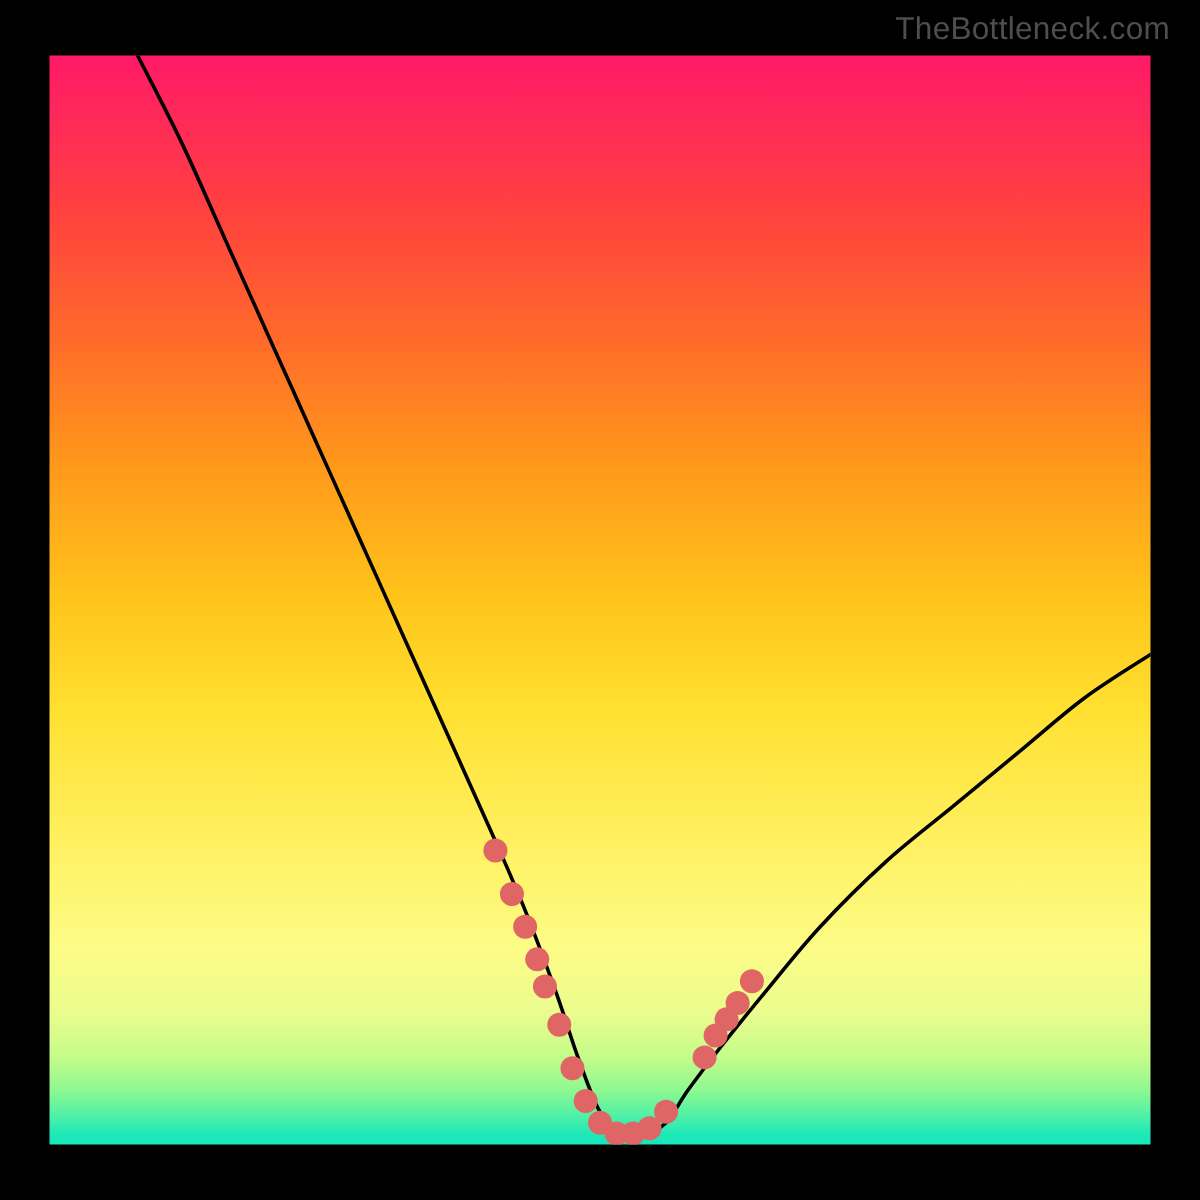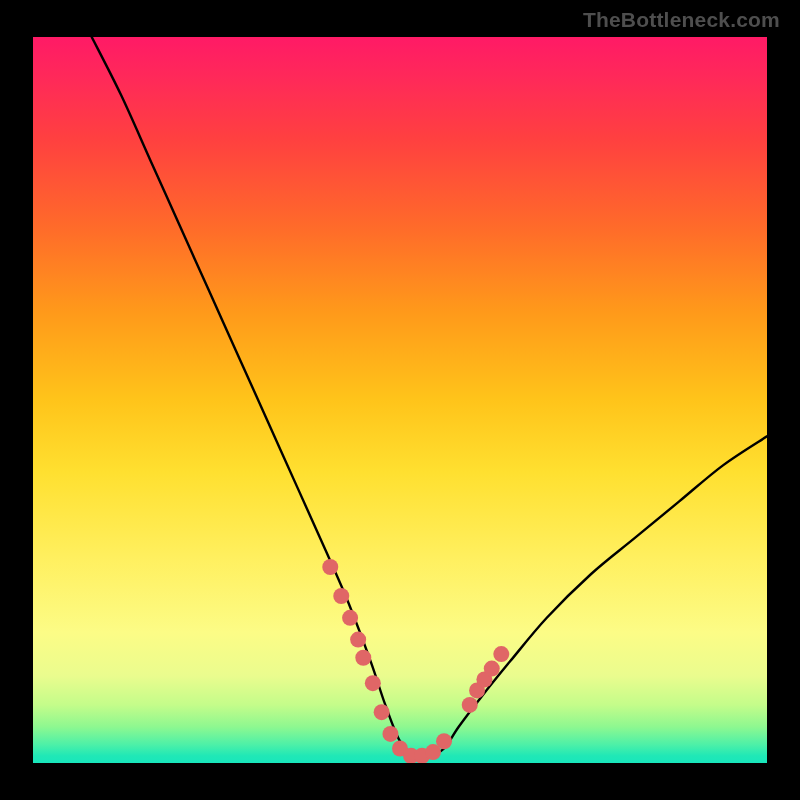--- a/index.html
+++ b/index.html
@@ -44,21 +44,21 @@
       #20e8b6 99%,
       #18e6bc 100%
     );
   }
   .watermark {
     position: absolute;
     top: 8px;
     right: 20px;
     color: #4e4e4e;
     font-size: 21px;
-    font-weight: 700;
+    font-weight: 400;
     letter-spacing: 0.2px;
   }
   svg.curve {
     position: absolute;
     top: 0;
     left: 0;
     width: 734px;
     height: 726px;
   }
 </style>

